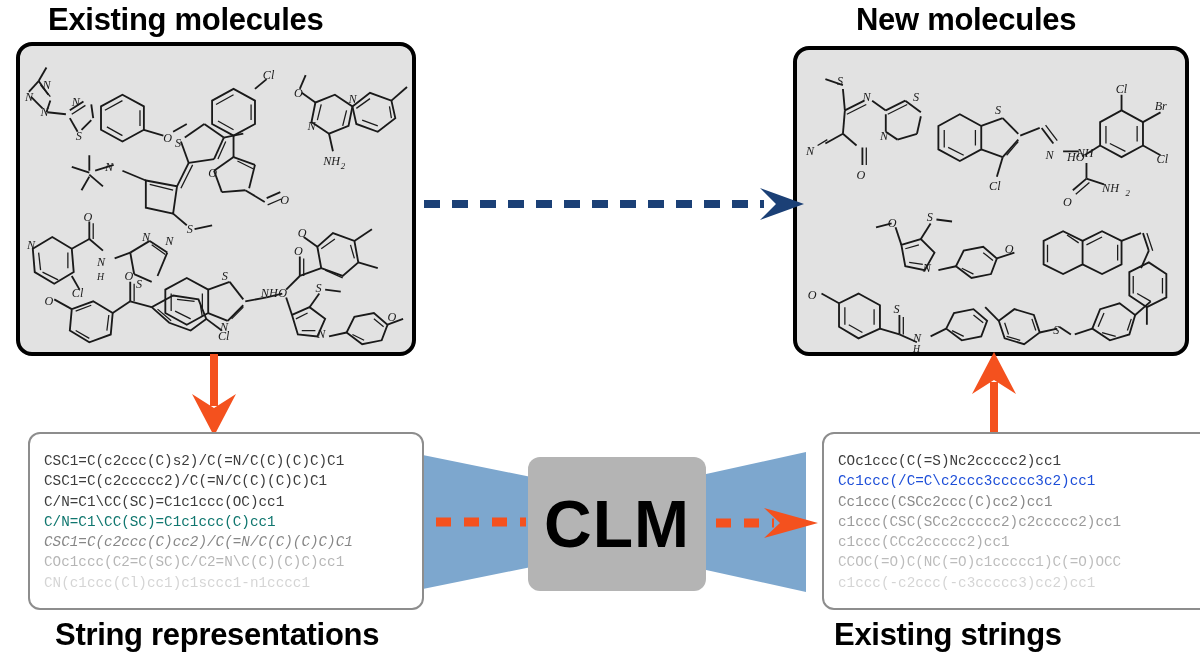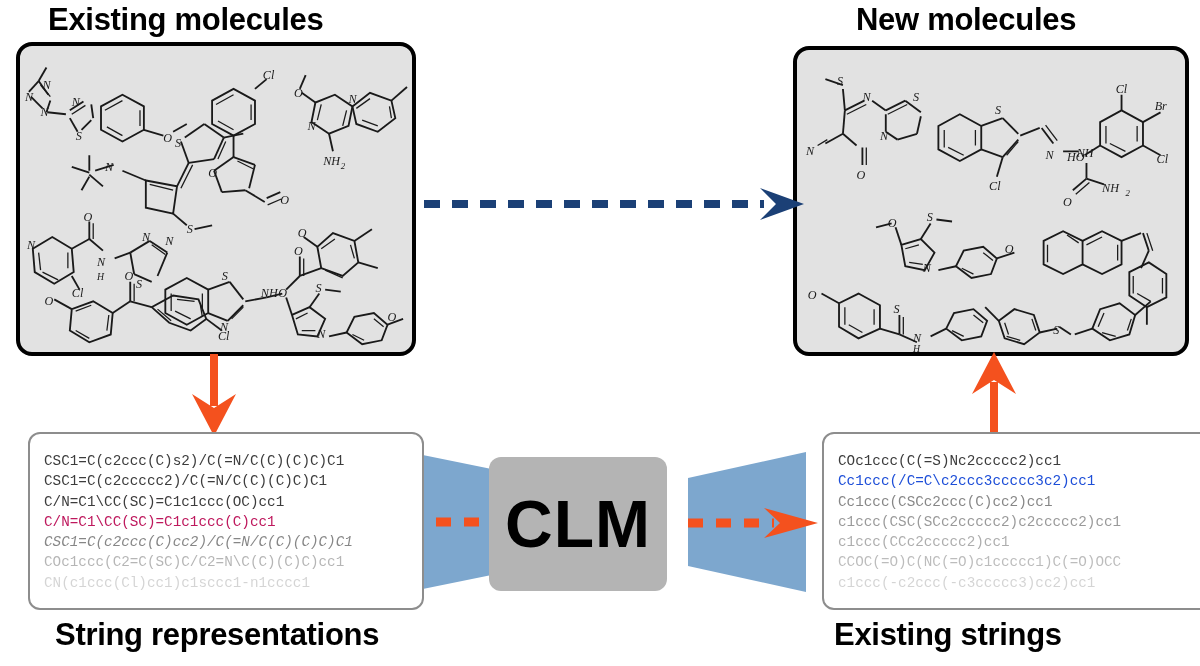--- a/index.html
+++ b/index.html
@@ -54,21 +54,21 @@
     z-index:4;
   }
   #box-left-strings{left:28px;top:432px;width:396px;height:178px;}
   #box-right-strings{left:798px;top:432px;width:392px;height:178px;margin-left:24px;}
   .string-line{display:block;}
 
   
   #funnel-left{position:absolute;left:408px;top:452px;width:138px;height:140px;z-index:1;}
   #funnel-right{position:absolute;left:688px;top:452px;width:118px;height:140px;z-index:1;}
   #clm-box{
-    position:absolute;left:489px;top:457px;width:178px;height:134px;
+    position:absolute;left:528px;top:457px;width:178px;height:134px;
     background:#b4b4b4;border-radius:12px;z-index:3;
     display:flex;align-items:center;justify-content:center;
   }
   #clm-label{
     font-size:66px;font-weight:bold;color:#000000;letter-spacing:1px;
     line-height:1;
   }
   #clm-dash-left{position:absolute;left:408px;top:514px;width:118px;height:16px;z-index:2;}
   #clm-dash-right{position:absolute;left:688px;top:508px;width:130px;height:30px;z-index:2;}
 </style>
@@ -463,21 +463,21 @@
   </svg>
 
   <div id="clm-box">
     <span id="clm-label">CLM</span>
   </div>
 
   <div class="string-box" id="box-left-strings">
     <span class="string-line" style="color: rgb(60, 60, 60);">CSC1=C(c2ccc(C)s2)/C(=N/C(C)(C)C)C1</span>
     <span class="string-line" style="color: rgb(60, 60, 60);">CSC1=C(c2ccccc2)/C(=N/C(C)(C)C)C1</span>
     <span class="string-line" style="color: rgb(60, 60, 60);">C/N=C1\CC(SC)=C1c1ccc(OC)cc1</span>
-    <span class="string-line" style="color: #be185d;">C/N=C1\CC(SC)=C1c1ccc(C)cc1</span>
+    <span class="string-line" style="color: #0f766e;">C/N=C1\CC(SC)=C1c1ccc(C)cc1</span>
     <span class="string-line" style="color: rgba(60, 60, 60, 0.62); font-style: italic;">CSC1=C(c2ccc(C)cc2)/C(=N/C(C)(C)C)C1</span>
     <span class="string-line" style="color: rgba(60, 60, 60, 0.38);">COc1ccc(C2=C(SC)C/C2=N\C(C)(C)C)cc1</span>
     <span class="string-line" style="color: rgba(60, 60, 60, 0.22);">CN(c1ccc(Cl)cc1)c1sccc1-n1cccc1</span>
   </div>
 
   <div class="string-box" id="box-right-strings">
     <span class="string-line" style="color: rgb(60, 60, 60);">COc1ccc(C(=S)Nc2ccccc2)cc1</span>
     <span class="string-line" style="color: #1d4ed8;">Cc1ccc(/C=C\c2ccc3ccccc3c2)cc1</span>
     <span class="string-line" style="color: rgba(60, 60, 60, 0.62);">Cc1ccc(CSCc2ccc(C)cc2)cc1</span>
     <span class="string-line" style="color: rgba(60, 60, 60, 0.52);">c1ccc(CSC(SCc2ccccc2)c2ccccc2)cc1</span>

